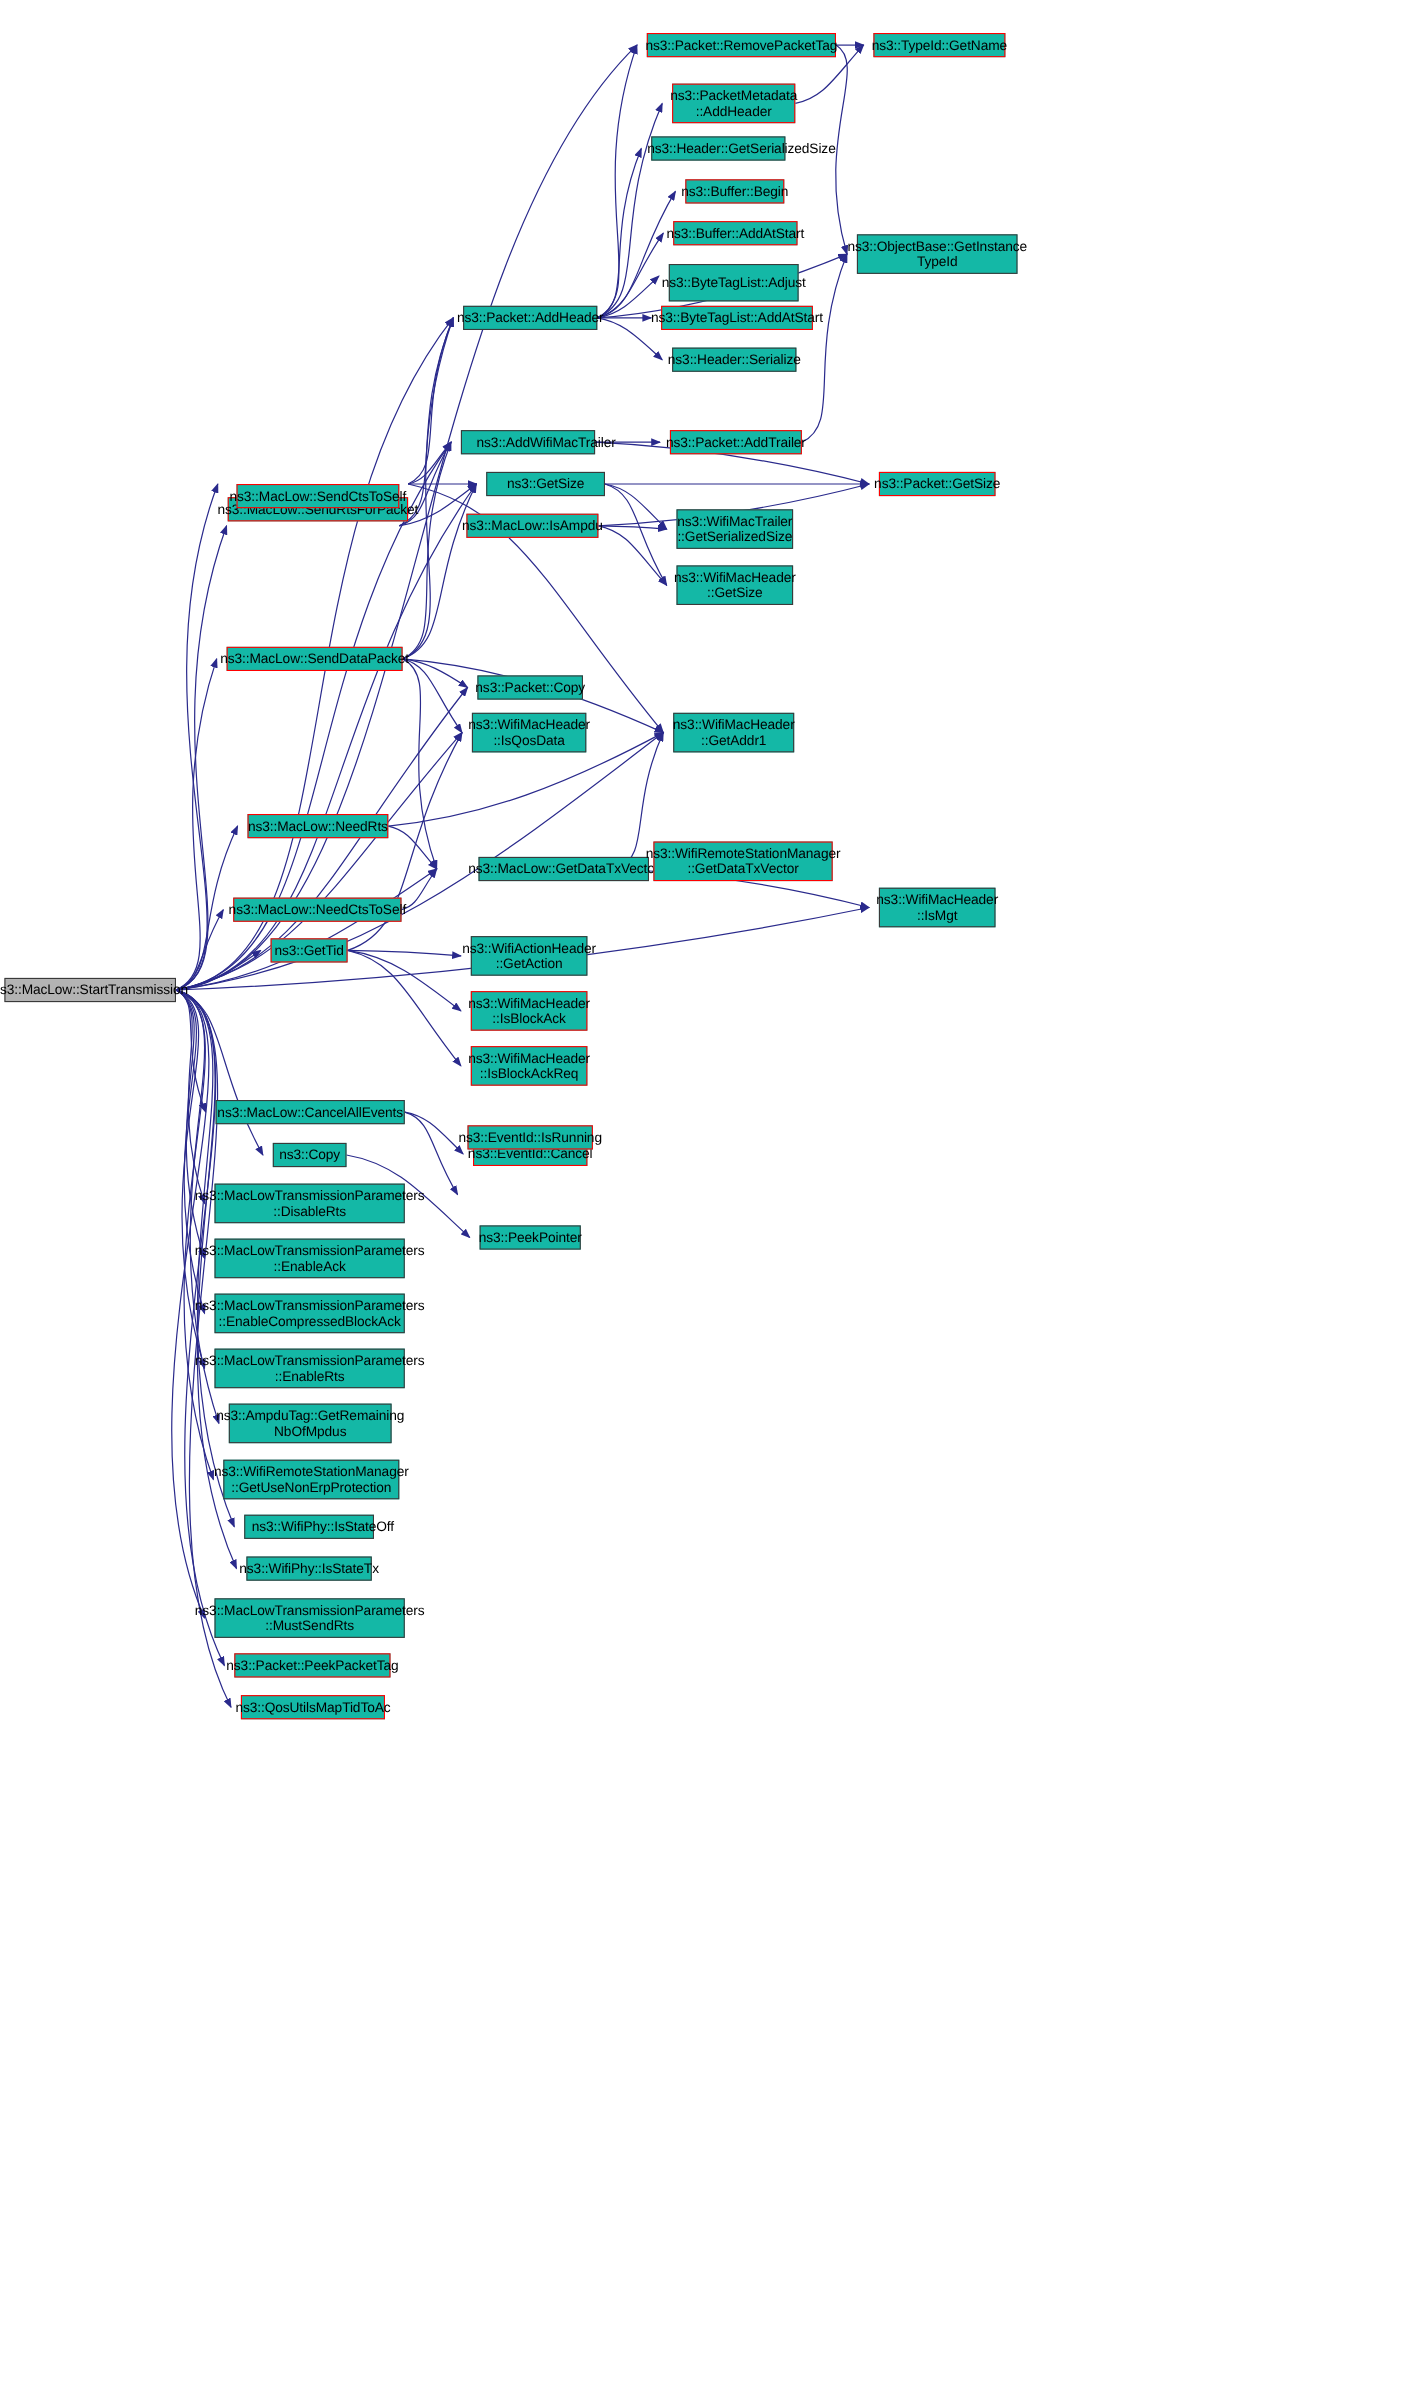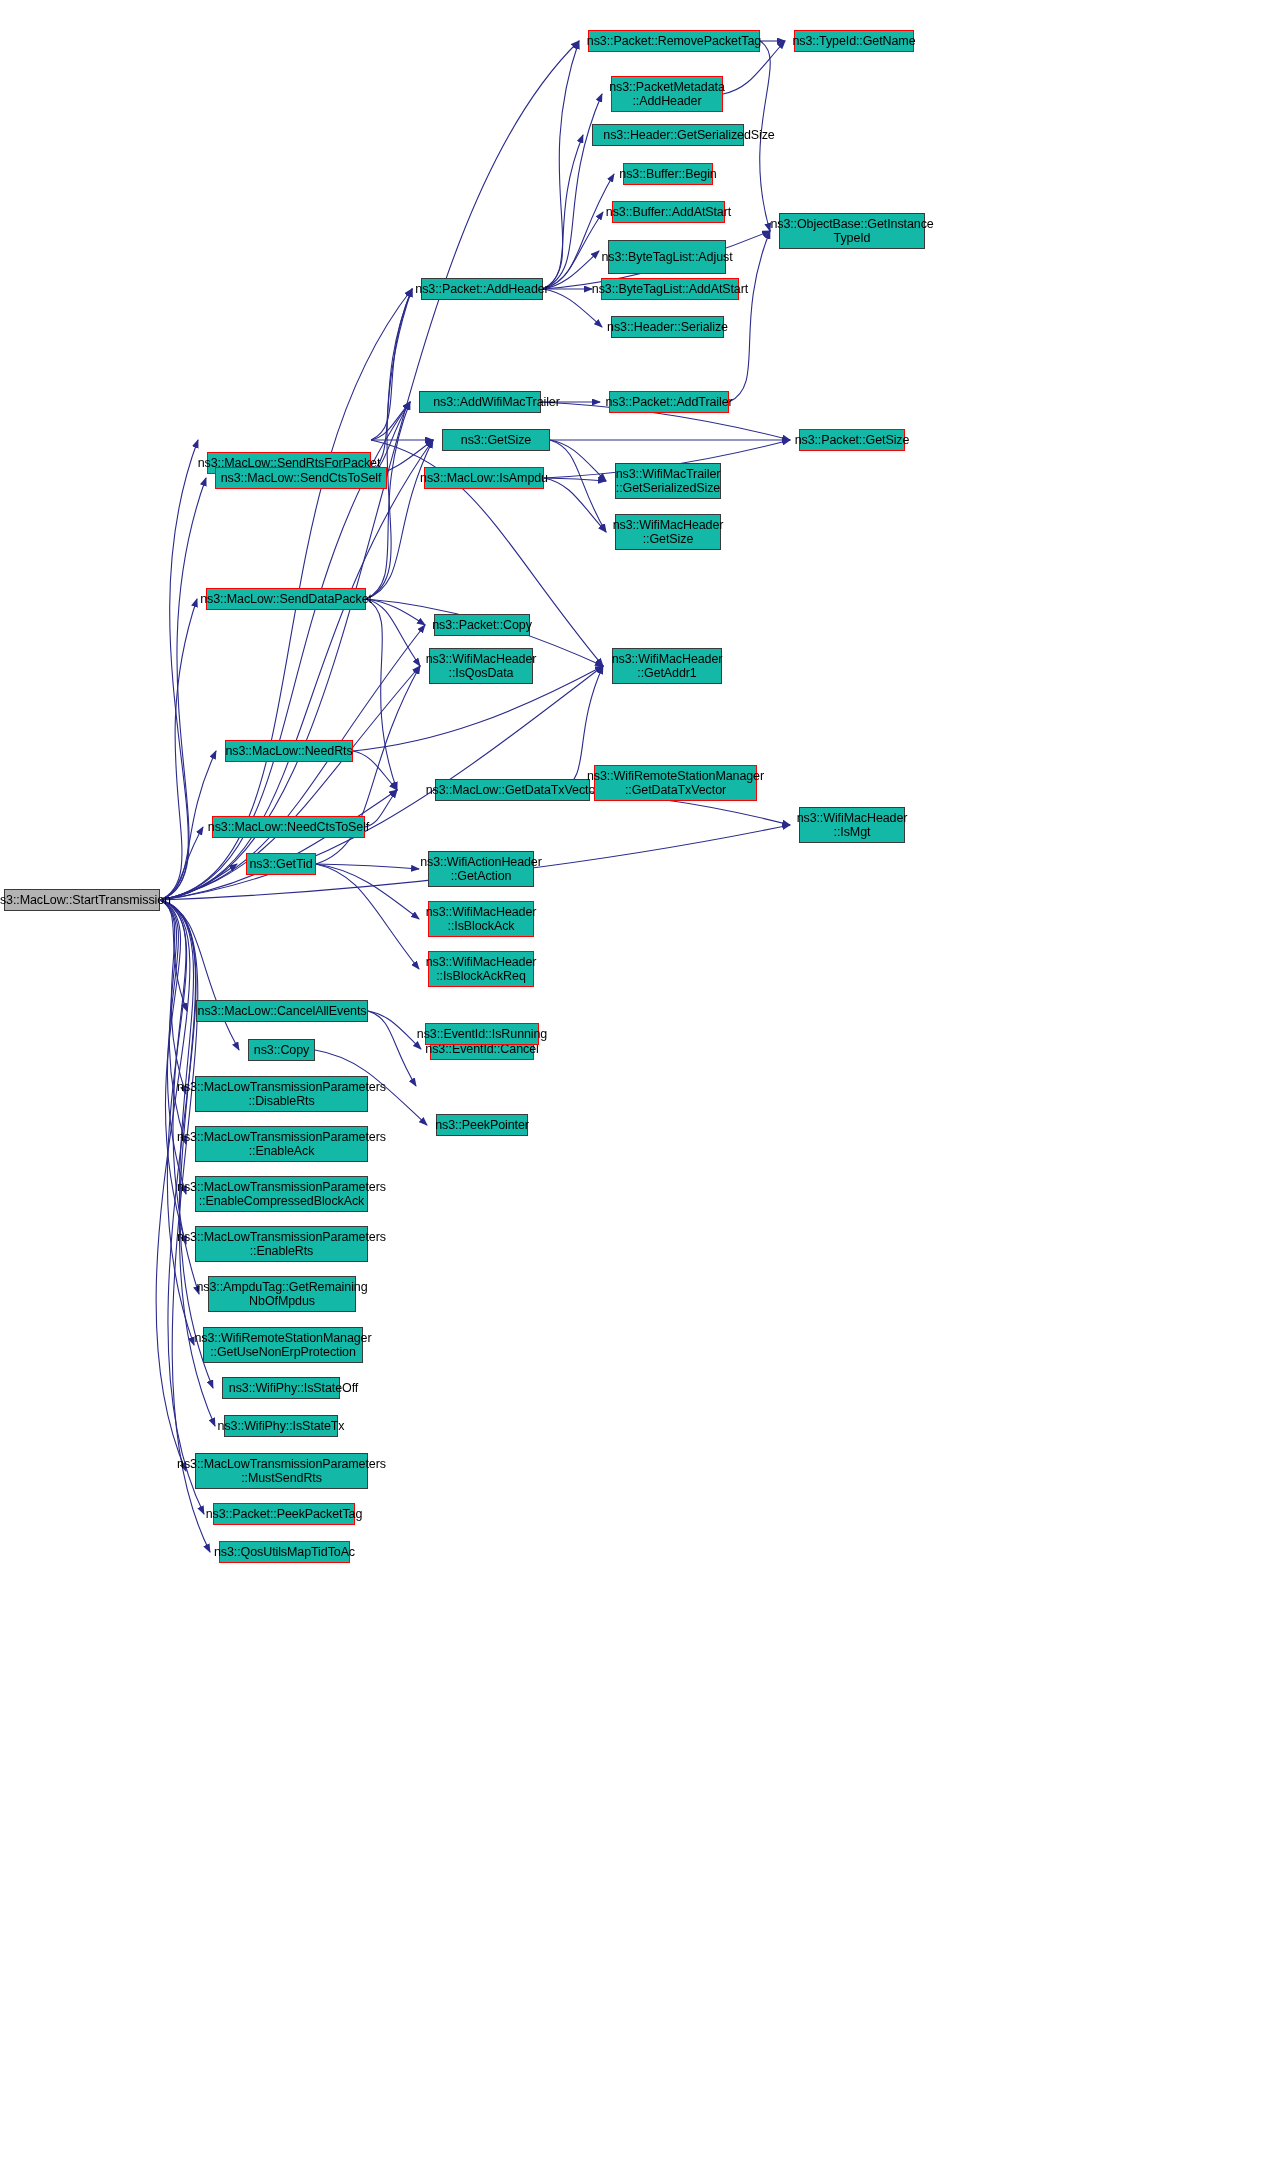--- a/index.html
+++ b/index.html
@@ -138,35 +138,35 @@
         <path d="M 368 1011 C 393.42499999999995 1018.5, 390.57500000000005 1044.75, 416 1086" marker-end="url(#arrow)"></path>
         <path d="M 315 1050 C 359.625 1057.5, 382.375 1083.75, 427 1125" marker-end="url(#arrow)"></path>
       </g>
   </svg>
   <div id="node-layer">
       <div class="node current" style="left: 4px; top: 889px; width: 156px; height: 22px;">ns3::MacLow::StartTransmission</div>
       <div class="node red" style="left: 588px; top: 30px; width: 172px; height: 22px;">ns3::Packet::RemovePacketTag</div>
       <div class="node red" style="left: 794px; top: 30px; width: 120px; height: 22px;">ns3::TypeId::GetName</div>
       <div class="node red" style="left: 611px; top: 76px; width: 112px; height: 36px;">ns3::PacketMetadata
 ::AddHeader</div>
-      <div class="node black" style="left: 592px; top: 124px; width: 152px; height: 22px; padding-left: 45px;">ns3::Header::GetSerializedSize</div>
+      <div class="node black" style="left: 592px; top: 124px; width: 122px; height: 22px; padding-left: 45px;">ns3::Header::GetSerializedSize</div>
       <div class="node red" style="left: 623px; top: 163px; width: 90px; height: 22px;">ns3::Buffer::Begin</div>
       <div class="node red" style="left: 612px; top: 201px; width: 113px; height: 22px;">ns3::Buffer::AddAtStart</div>
       <div class="node black" style="left: 608px; top: 240px; width: 118px; height: 34px;">ns3::ByteTagList::Adjust</div>
       <div class="node red" style="left: 601px; top: 278px; width: 138px; height: 22px;">ns3::ByteTagList::AddAtStart</div>
       <div class="node black" style="left: 611px; top: 316px; width: 113px; height: 22px;">ns3::Header::Serialize</div>
       <div class="node black" style="left: 779px; top: 213px; width: 146px; height: 36px;">ns3::ObjectBase::GetInstance
 TypeId</div>
       <div class="node black" style="left: 421px; top: 278px; width: 122px; height: 22px;">ns3::Packet::AddHeader</div>
       <div class="node black" style="left: 419px; top: 391px; width: 122px; height: 22px; padding-left: 36px;">ns3::AddWifiMacTrailer</div>
       <div class="node red" style="left: 609px; top: 391px; width: 120px; height: 22px;">ns3::Packet::AddTrailer</div>
       <div class="node red" style="left: 799px; top: 429px; width: 106px; height: 22px;">ns3::Packet::GetSize</div>
       <div class="node red" style="left: 207px; top: 429px; width: 164px; height: 22px; margin-top: 23px;">ns3::MacLow::SendRtsForPacket</div>
       <div class="node black" style="left: 442px; top: 429px; width: 108px; height: 22px;">ns3::GetSize</div>
-      <div class="node red" style="left: 215px; top: 467px; width: 172px; height: 22px;">ns3::MacLow::SendCtsToSelf</div>
+      <div class="node red" style="left: 215px; top: 440px; width: 148px; height: 22px;">ns3::MacLow::SendCtsToSelf</div>
       <div class="node red" style="left: 424px; top: 467px; width: 120px; height: 22px;">ns3::MacLow::IsAmpdu</div>
       <div class="node black" style="left: 615px; top: 463px; width: 106px; height: 36px;">ns3::WifiMacTrailer
 ::GetSerializedSize</div>
       <div class="node black" style="left: 615px; top: 514px; width: 106px; height: 36px;">ns3::WifiMacHeader
 ::GetSize</div>
       <div class="node red" style="left: 206px; top: 588px; width: 160px; height: 22px;">ns3::MacLow::SendDataPacket</div>
       <div class="node black" style="left: 434px; top: 614px; width: 96px; height: 22px;">ns3::Packet::Copy</div>
       <div class="node black" style="left: 429px; top: 648px; width: 104px; height: 36px;">ns3::WifiMacHeader
 ::IsQosData</div>
       <div class="node black" style="left: 612px; top: 648px; width: 110px; height: 36px;">ns3::WifiMacHeader

